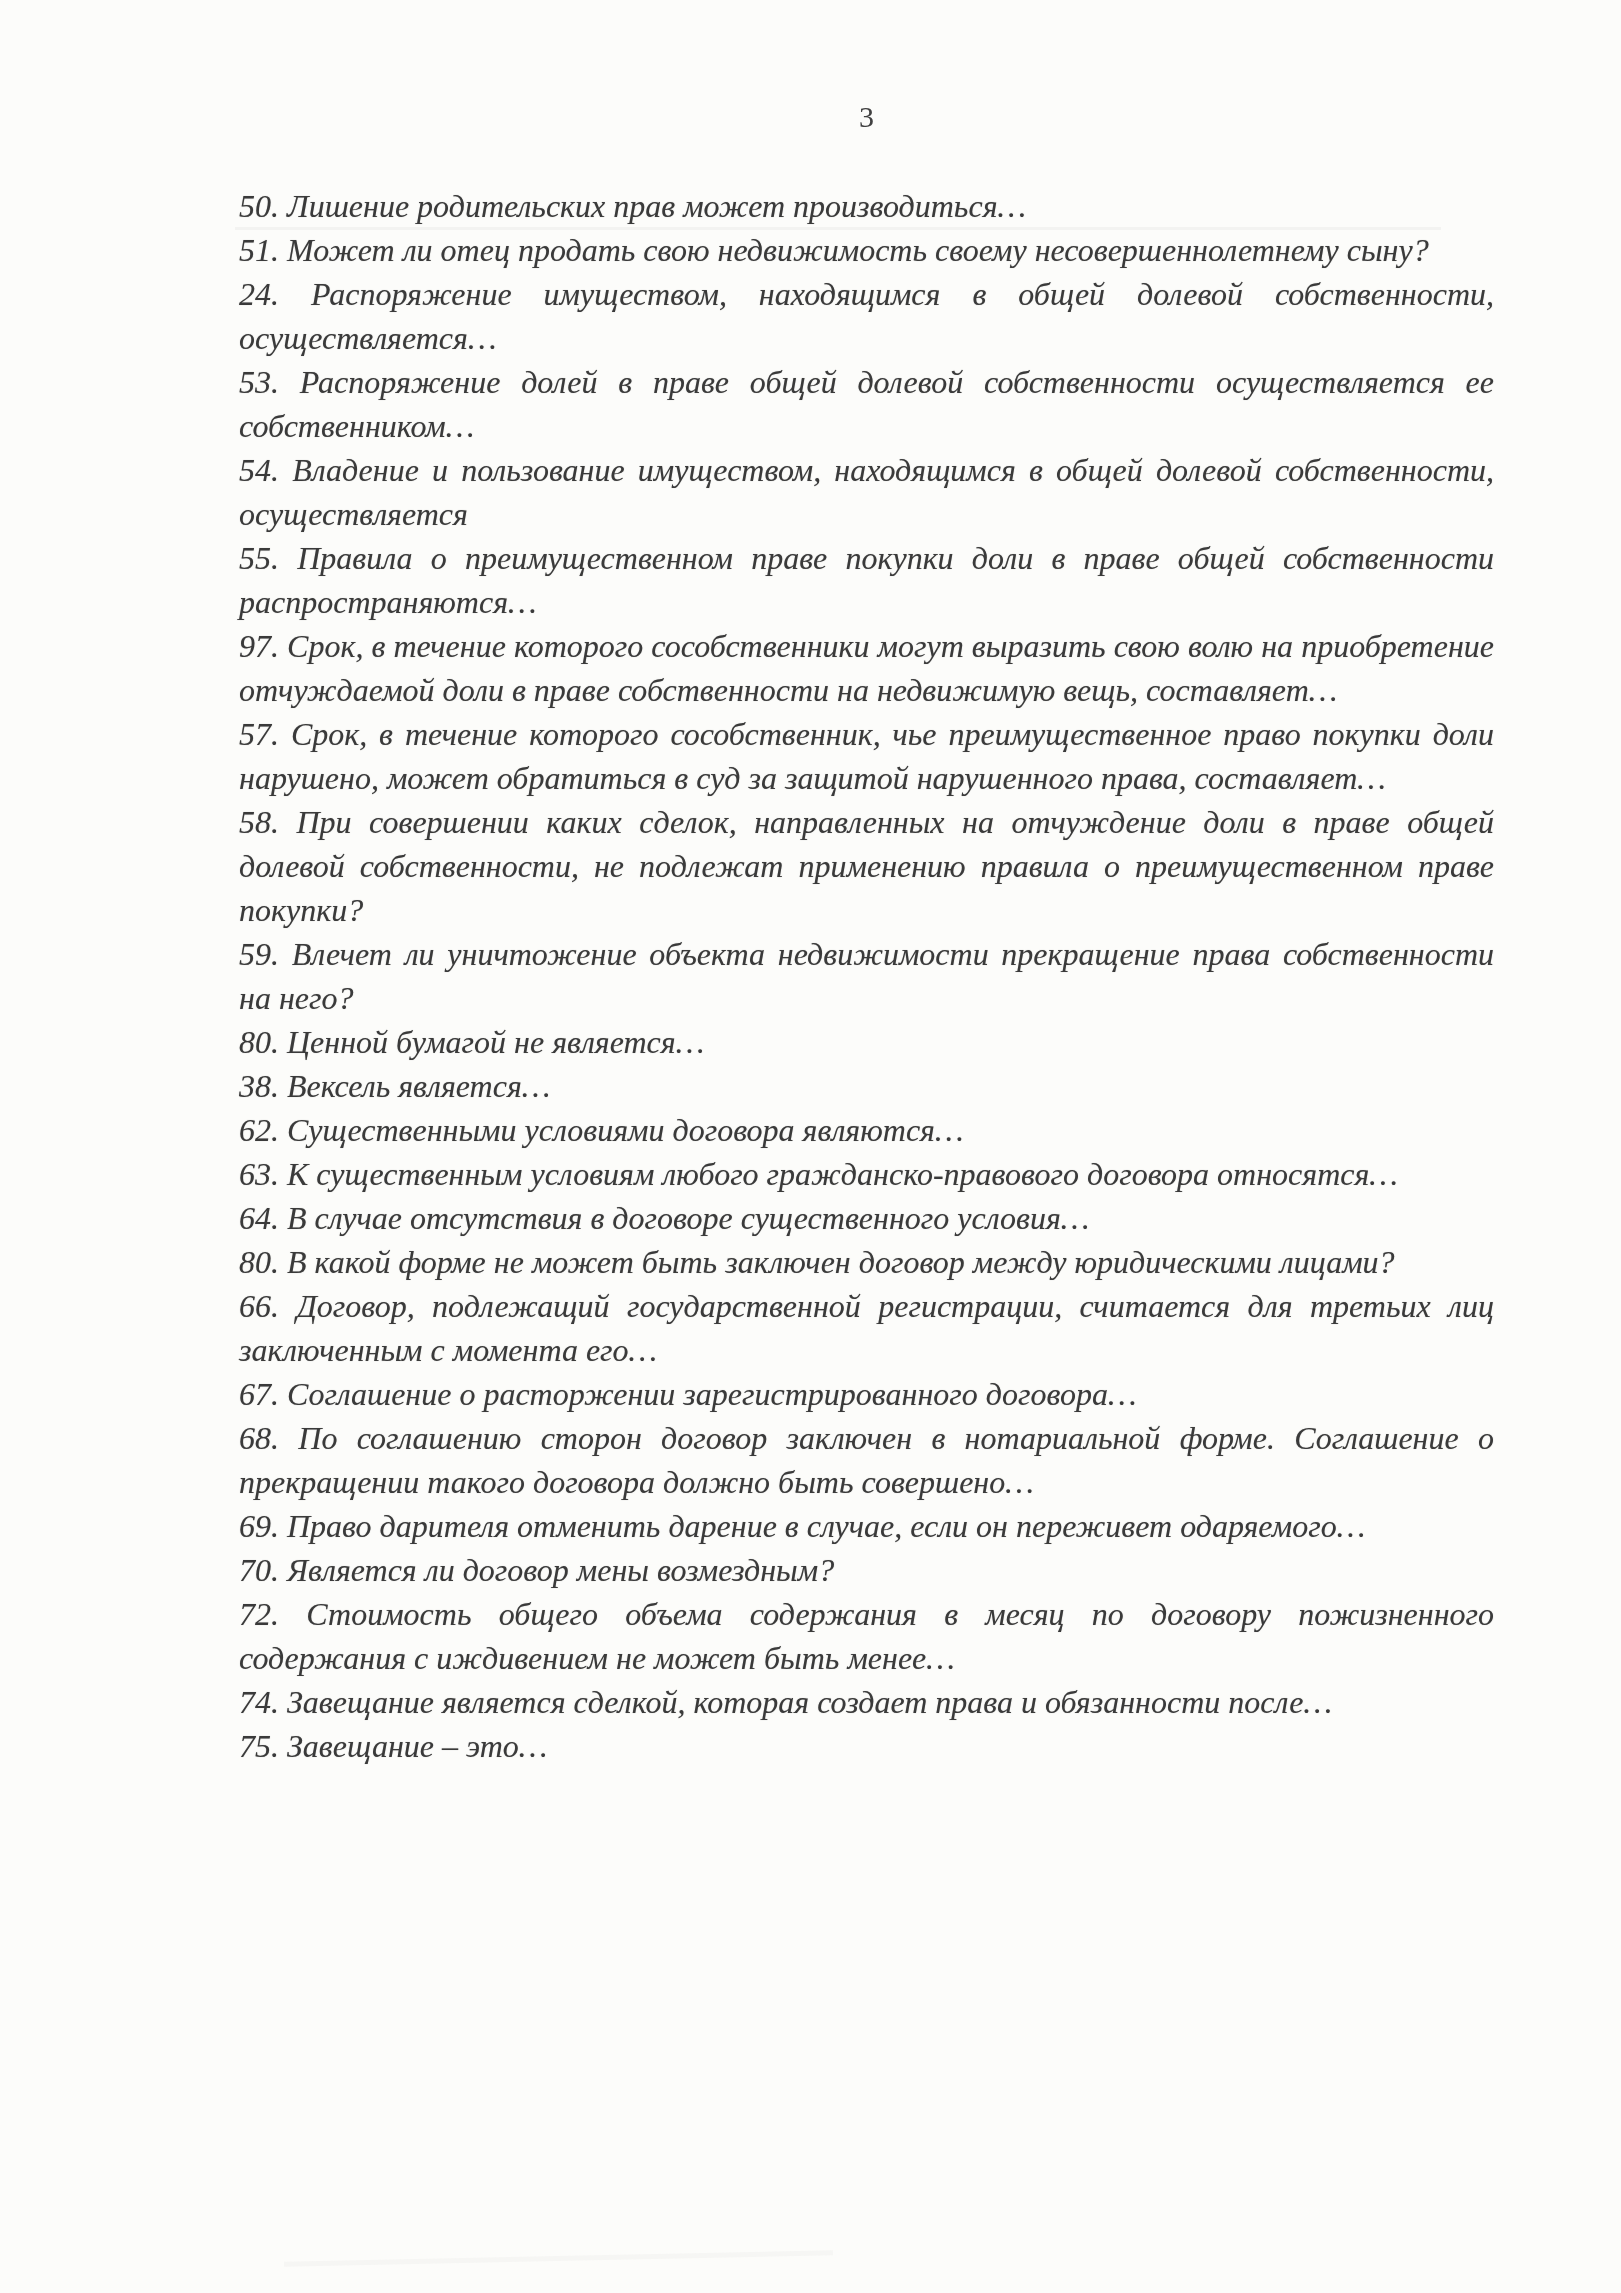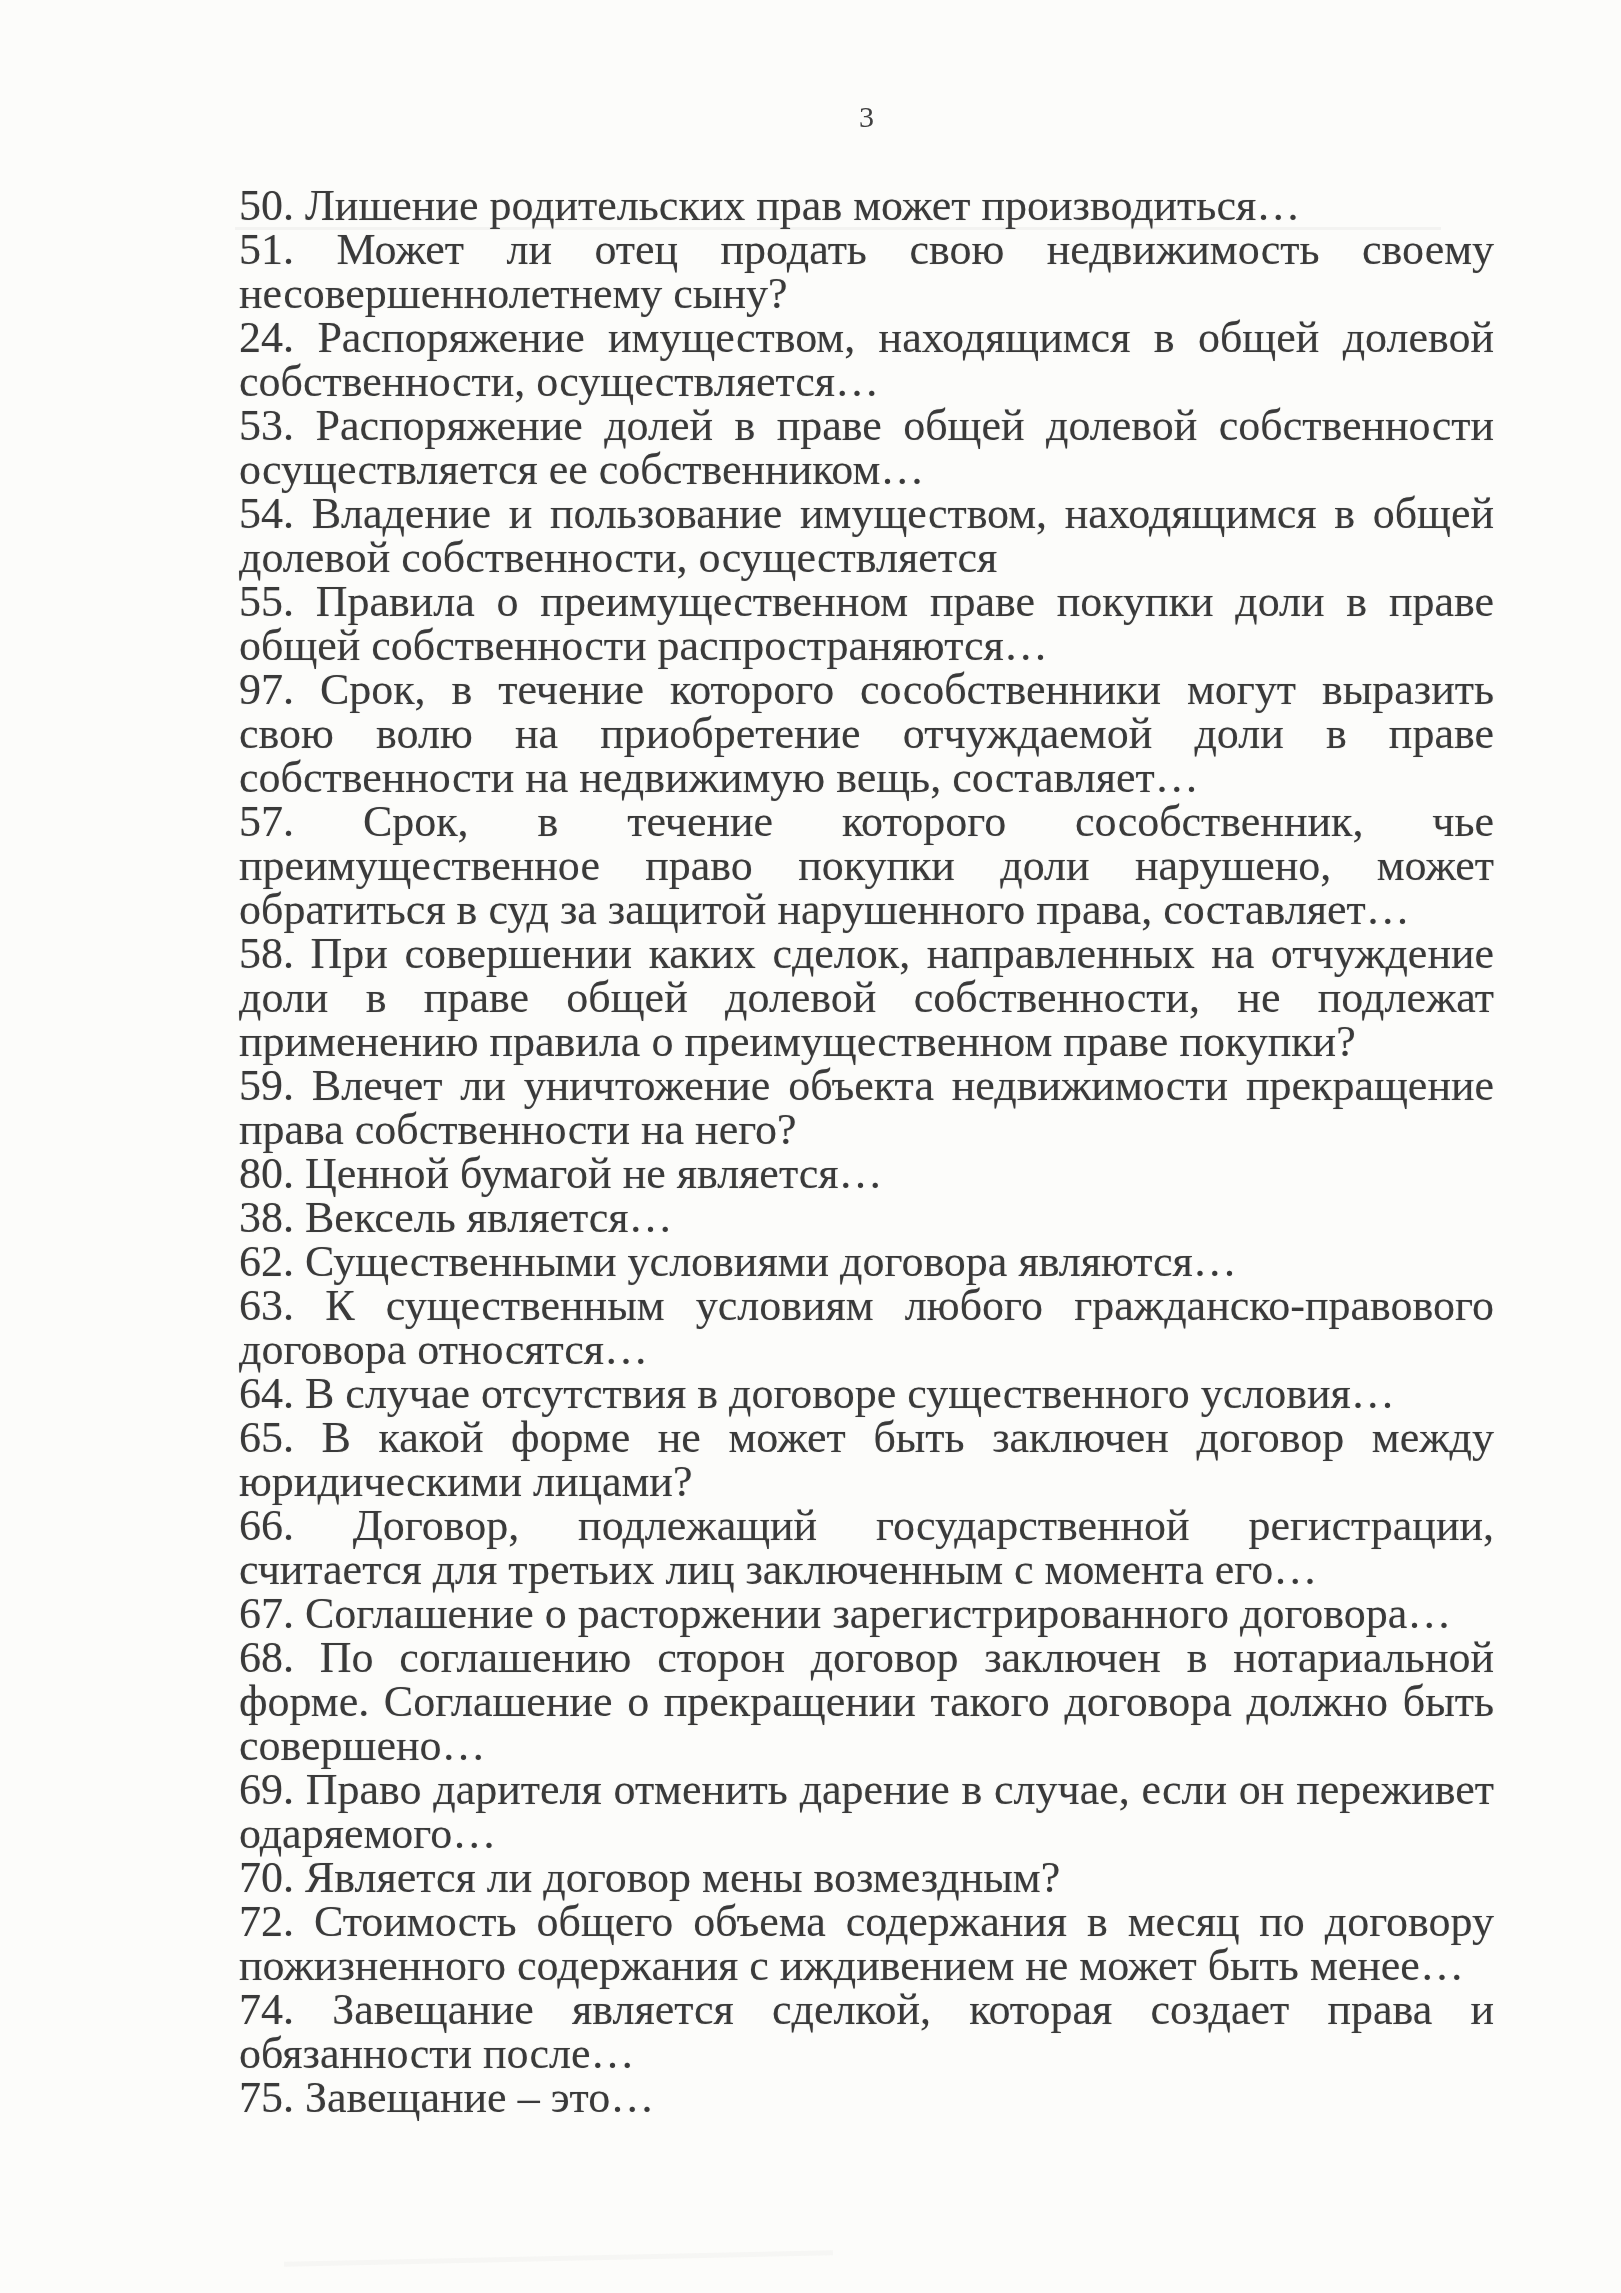--- a/index.html
+++ b/index.html
@@ -19,24 +19,25 @@
   }
   .page-number {
     margin: 98px 127px 0 239px;
     text-align: center;
     font-size: 30px;
     line-height: 37px;
     color: #414141;
   }
   .questions {
     margin: 49px 127px 0 239px;
-    font-size: 44px;
+    font-size: 32px;
     line-height: 44px;
     text-align: justify;
     text-shadow: 0 0 1px rgba(90,90,90,0.45);
+    font-style: italic;
   }
   .questions p.q {
     margin: 0;
     padding: 0;
   }
   .scan-artifact-top {
     position: absolute;
     left: 235px;
     top: 227px;
     width: 1206px;
@@ -68,21 +69,21 @@
       <p class="q">55. Правила о преимущественном праве покупки доли в праве общей собственности распространяются…</p>
       <p class="q">97. Срок, в течение которого сособственники могут выразить свою волю на приобретение отчуждаемой доли в праве собственности на недвижимую вещь, составляет…</p>
       <p class="q">57. Срок, в течение которого сособственник, чье преимущественное право покупки доли нарушено, может обратиться в суд за защитой нарушенного права, составляет…</p>
       <p class="q">58. При совершении каких сделок, направленных на отчуждение доли в праве общей долевой собственности, не подлежат применению правила о преимущественном праве покупки?</p>
       <p class="q">59. Влечет ли уничтожение объекта недвижимости прекращение права собственности на него?</p>
       <p class="q">80. Ценной бумагой не является…</p>
       <p class="q">38. Вексель является…</p>
       <p class="q">62. Существенными условиями договора являются…</p>
       <p class="q">63. К существенным условиям любого гражданско-правового договора относятся…</p>
       <p class="q">64. В случае отсутствия в договоре существенного условия…</p>
-      <p class="q">65. В какой форме не может быть заключен договор между юридическими лицами?</p>
+      <p class="q">80. В какой форме не может быть заключен договор между юридическими лицами?</p>
       <p class="q">66. Договор, подлежащий государственной регистрации, считается для третьих лиц заключенным с момента его…</p>
       <p class="q">67. Соглашение о расторжении зарегистрированного договора…</p>
       <p class="q">68. По соглашению сторон договор заключен в нотариальной форме. Соглашение о прекращении такого договора должно быть совершено…</p>
       <p class="q">69. Право дарителя отменить дарение в случае, если он переживет одаряемого…</p>
       <p class="q">70. Является ли договор мены возмездным?</p>
       <p class="q">72. Стоимость общего объема содержания в месяц по договору пожизненного содержания с иждивением не может быть менее…</p>
       <p class="q">74. Завещание является сделкой, которая создает права и обязанности после…</p>
       <p class="q">75. Завещание – это…</p>
     </div>
 

